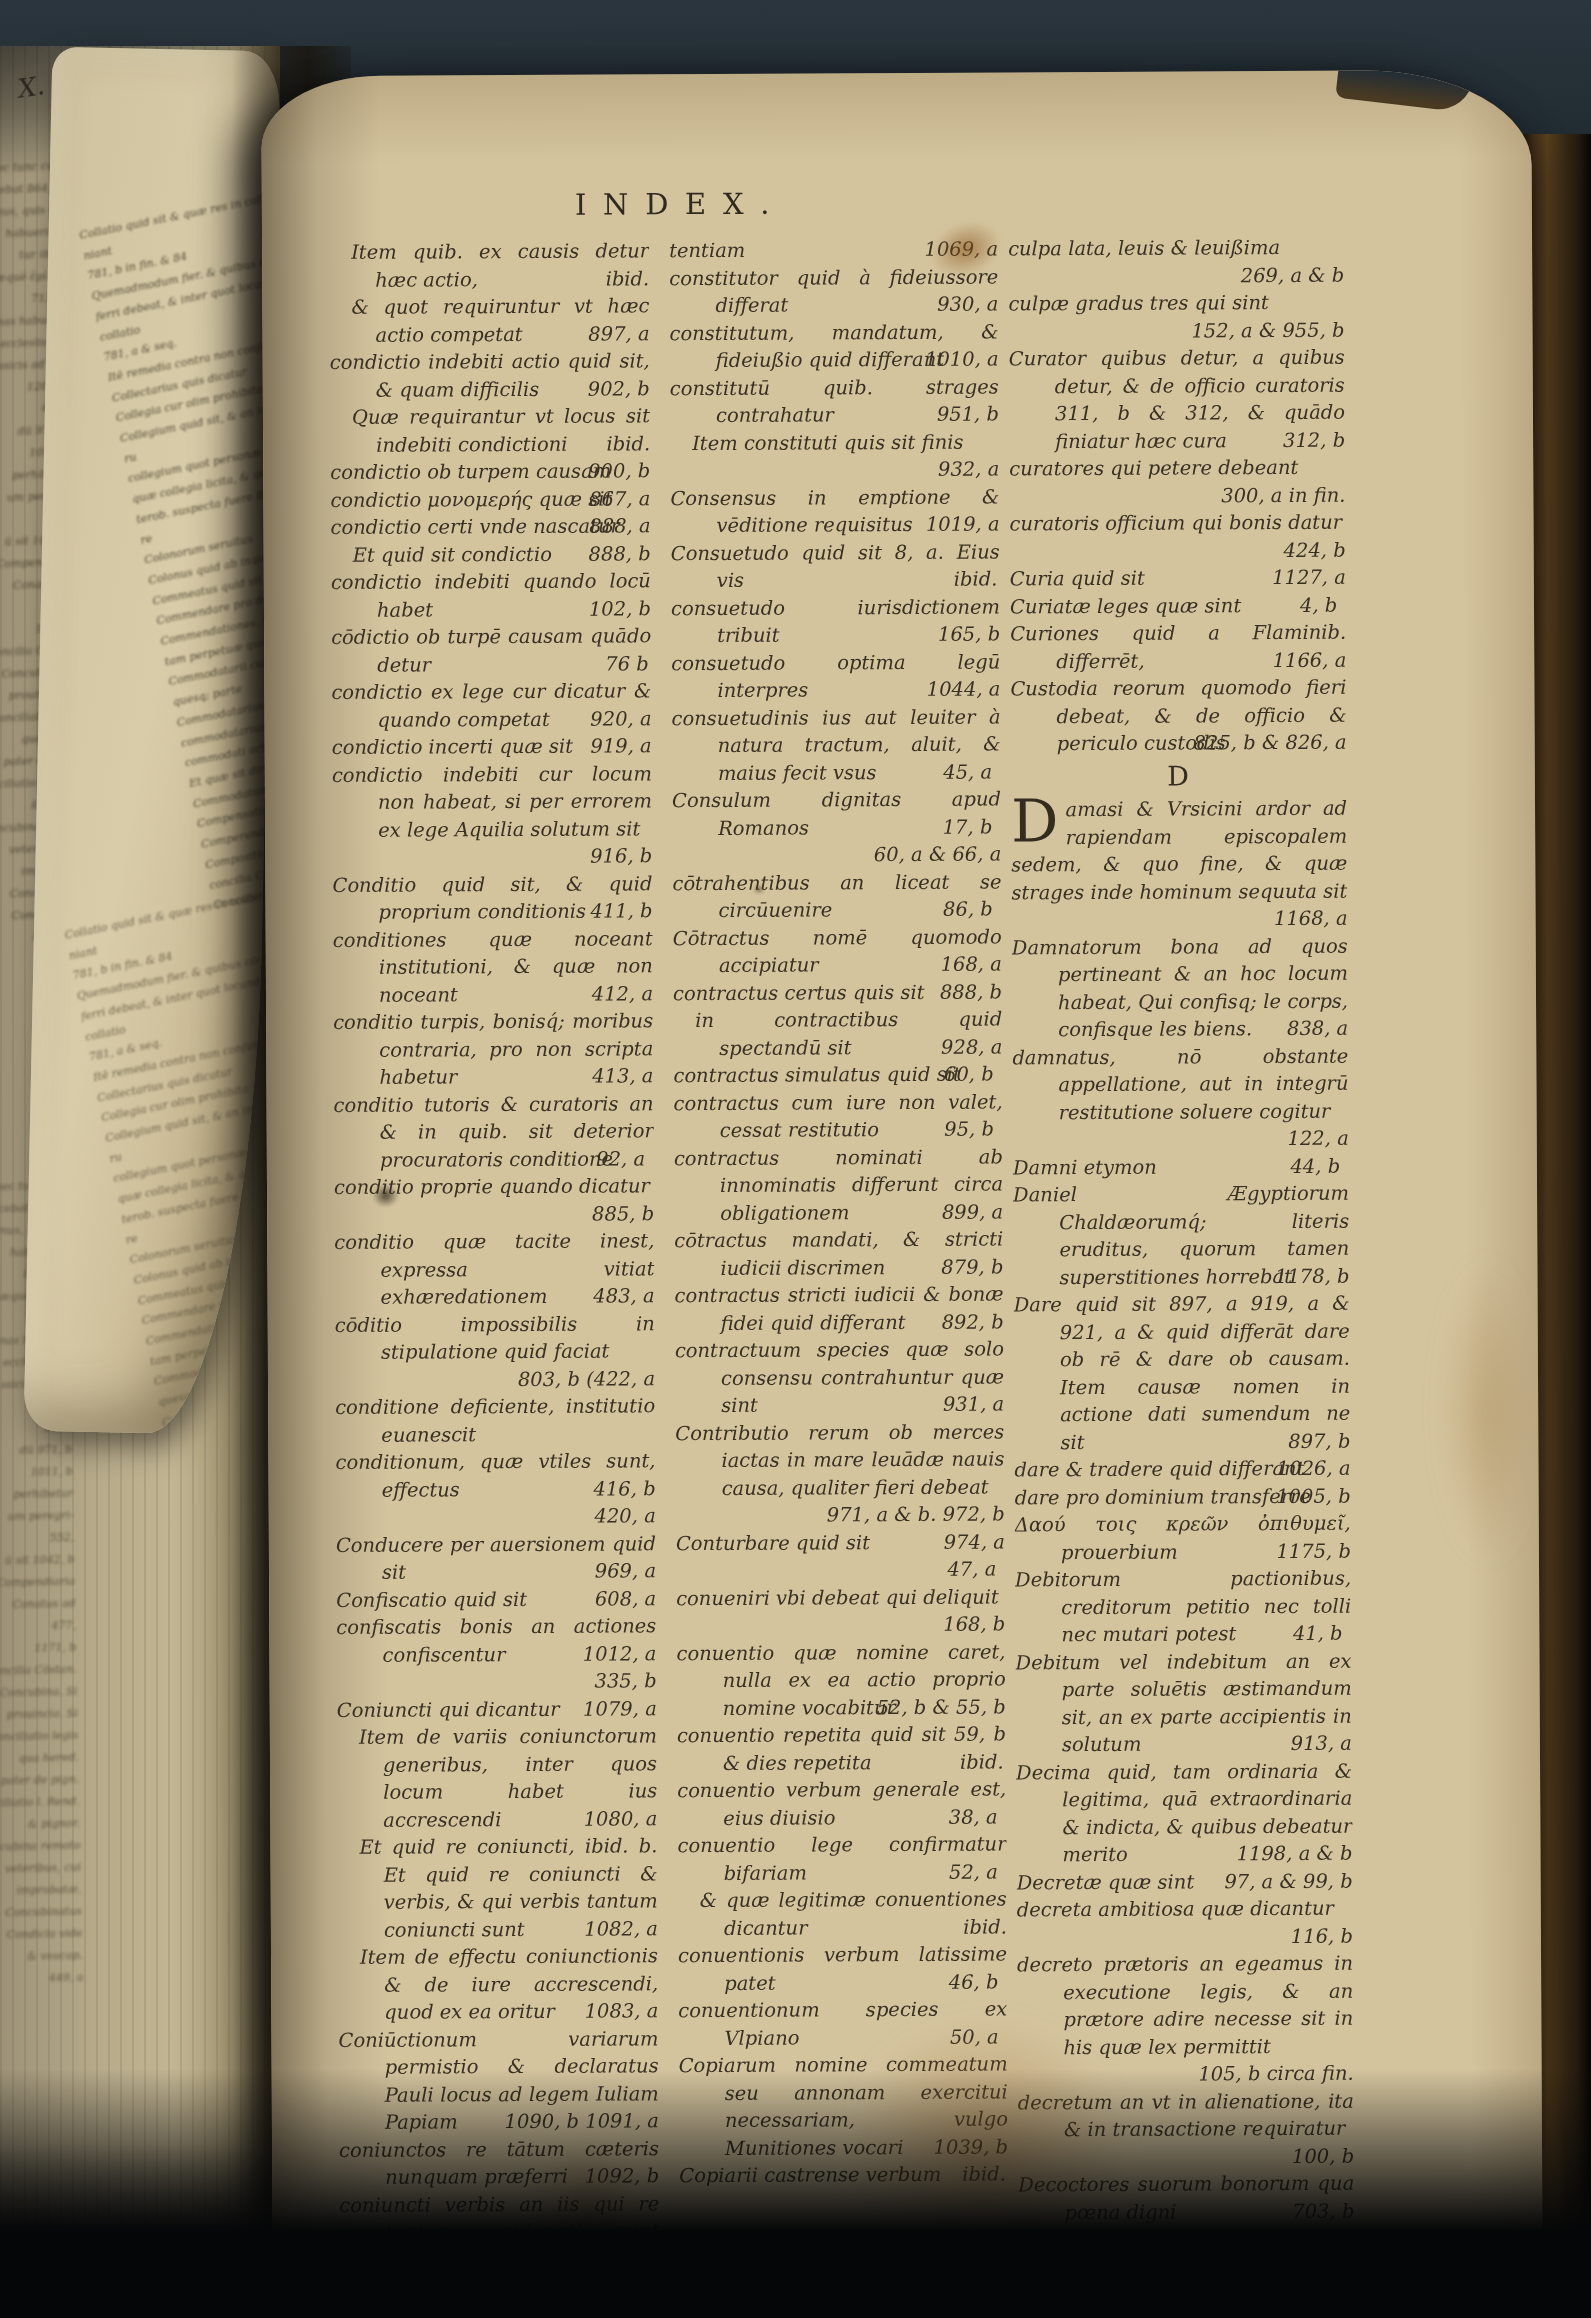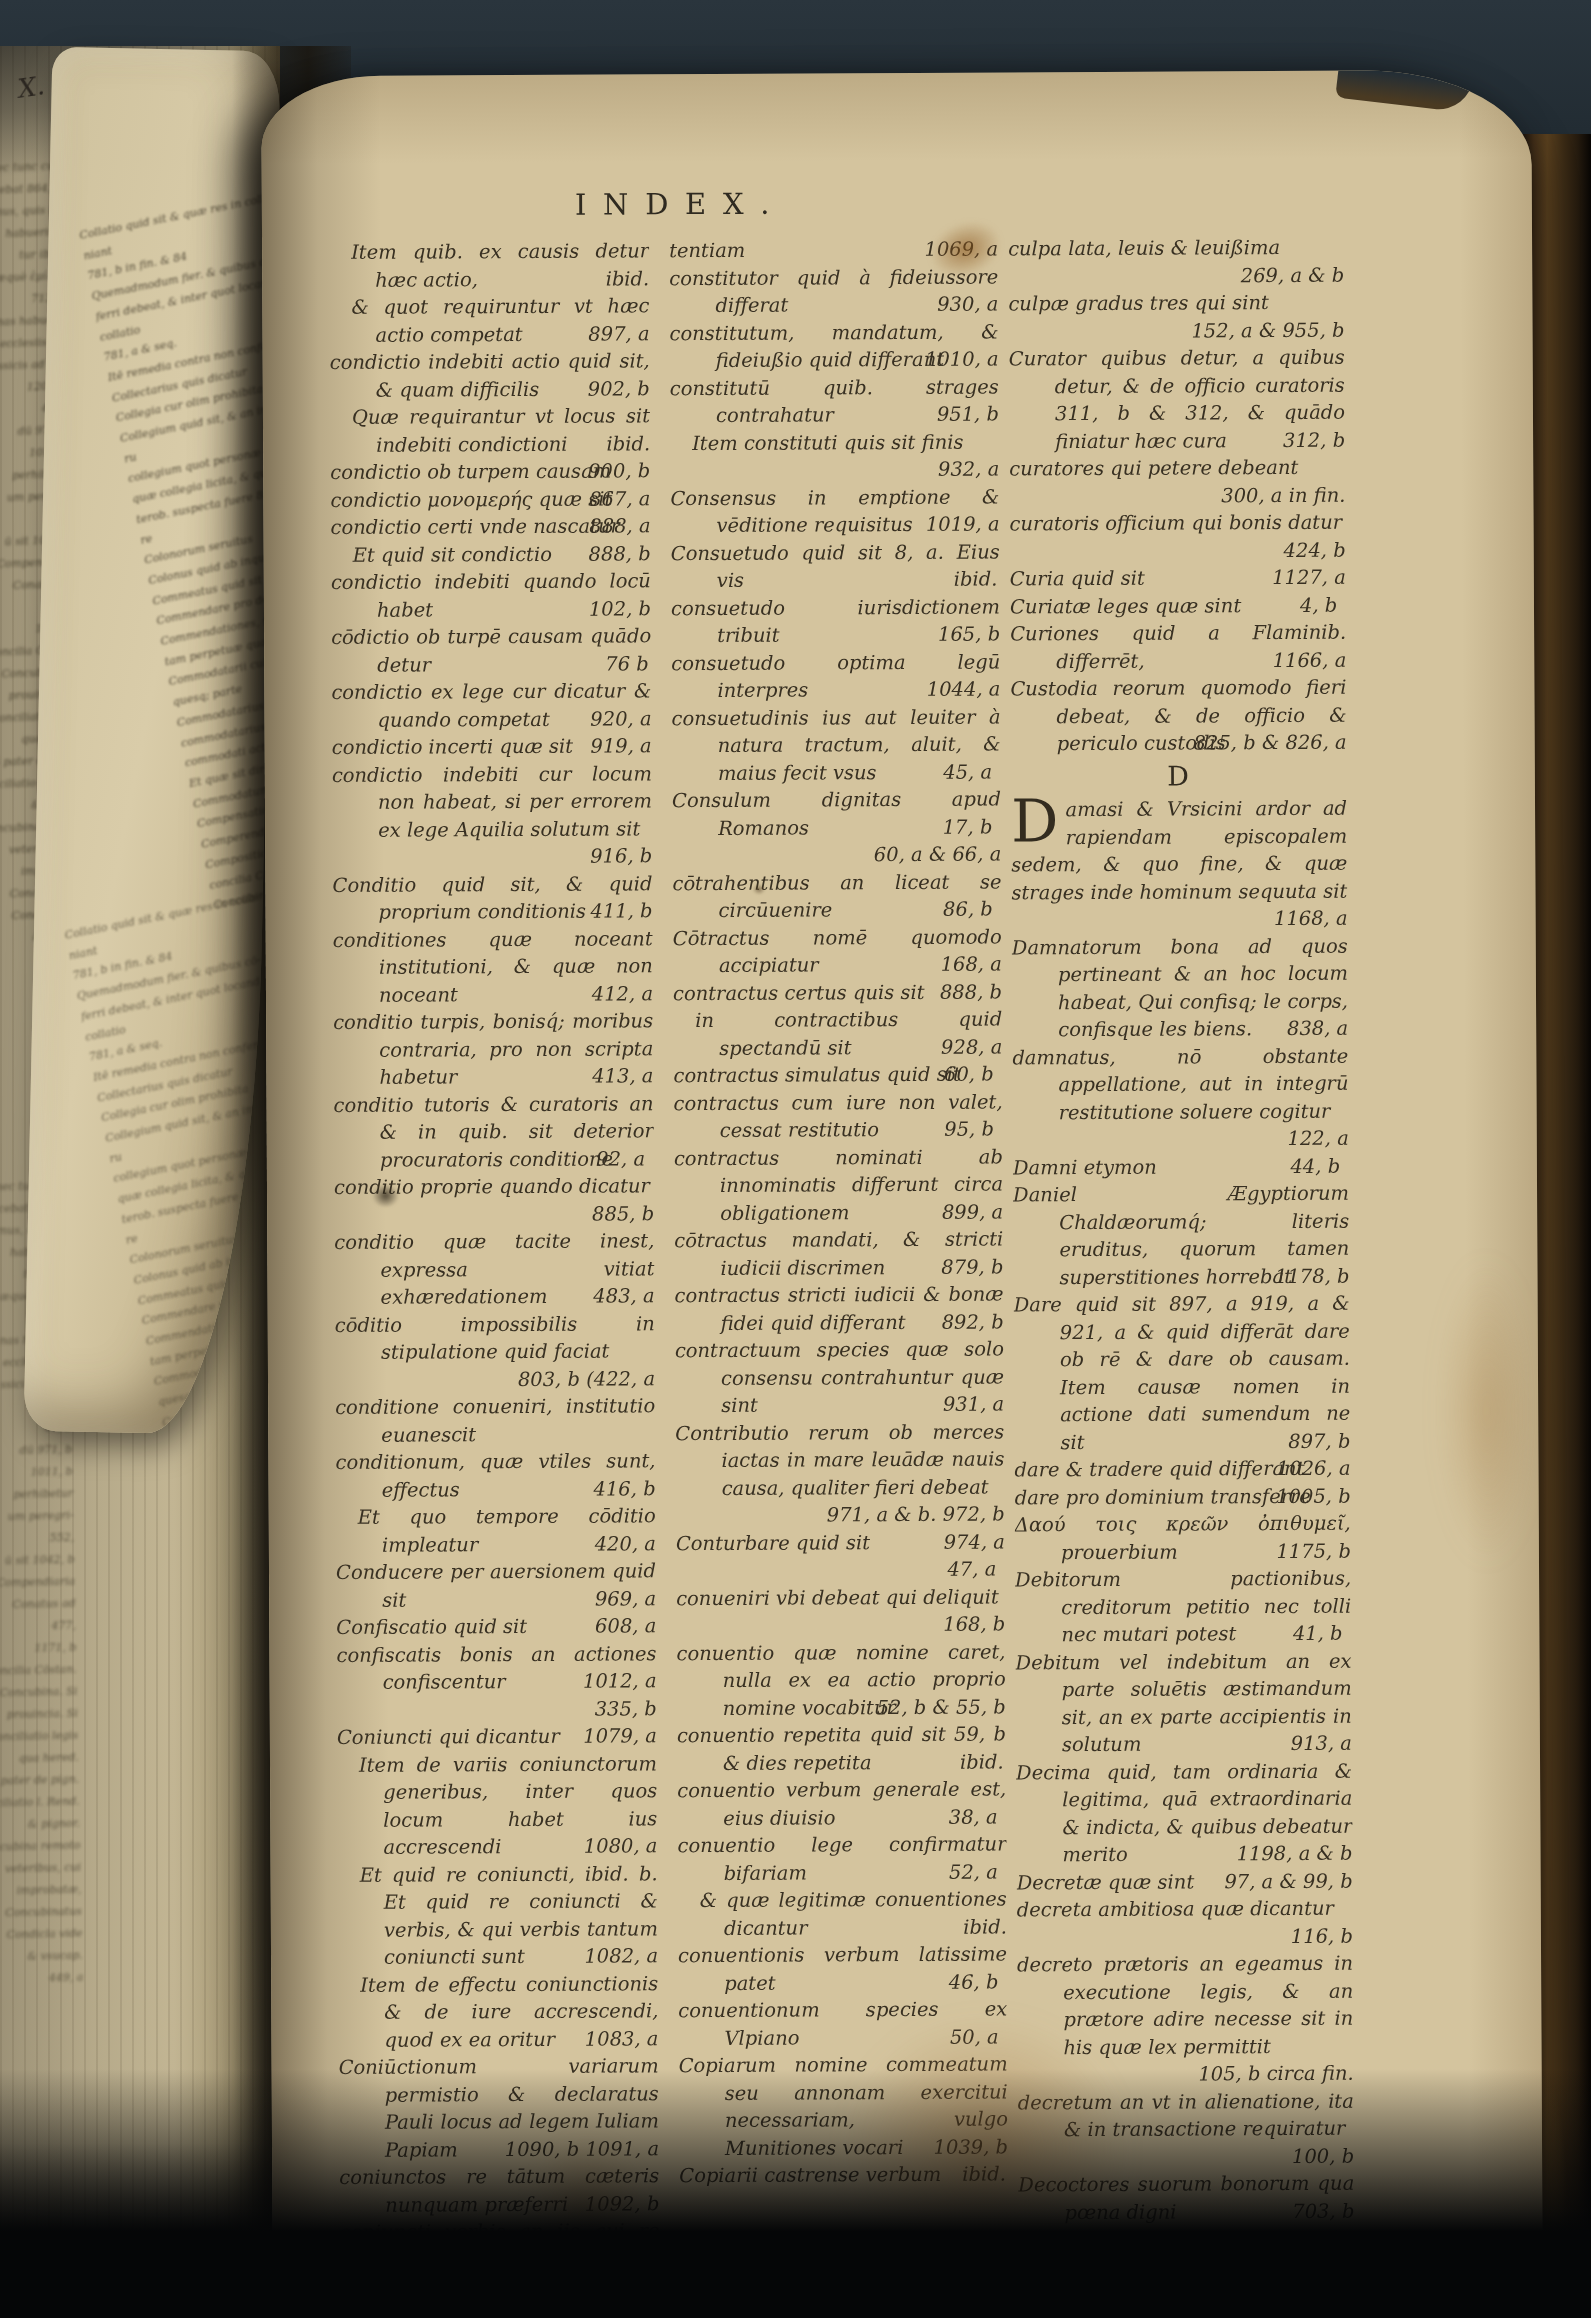--- a/index.html
+++ b/index.html
@@ -294,23 +294,23 @@
       <p class="entry"><span class="t">condictio ex lege cur dicatur &amp; quando competat</span><span class="ref">920, a</span></p>
       <p class="entry"><span class="t">condictio incerti quæ sit</span><span class="ref">919, a</span></p>
       <p class="entry"><span class="t">condictio indebiti cur locum non habeat, si per errorem ex lege Aquilia solutum sit</span><span class="ref">916, b</span></p>
       <p class="entry"><span class="t">Conditio quid sit, &amp; quid proprium conditionis</span><span class="ref">411, b</span></p>
       <p class="entry"><span class="t">conditiones quæ noceant institutioni, &amp; quæ non noceant</span><span class="ref">412, a</span></p>
       <p class="entry"><span class="t">conditio turpis, bonisq́; moribus contraria, pro non scripta habetur</span><span class="ref">413, a</span></p>
       <p class="entry"><span class="t">conditio tutoris &amp; curatoris an &amp; in quib. sit deterior procuratoris conditione</span><span class="ref">92, a</span></p>
       <p class="entry"><span class="t">conditio proprie quando dicatur</span><span class="ref">885, b</span></p>
       <p class="entry"><span class="t">conditio quæ tacite inest, expressa vitiat exhæredationem</span><span class="ref">483, a</span></p>
       <p class="entry"><span class="t">cōditio impossibilis in stipulatione quid faciat</span><span class="ref">803, b (422, a</span></p>
-      <p class="entry"><span class="t">conditione conueniri, institutio euanescit</span></p>
+      <p class="entry"><span class="t">conditione deficiente, institutio euanescit</span></p>
       <p class="entry"><span class="t">conditionum, quæ vtiles sunt, effectus</span><span class="ref">416, b</span></p>
-      <p class="entry sub"><span class="t">Et quo tempore cōditio impleatur</span><span class="ref">420, a</span></p>
+      <p class="entry sub"><span class="ref">420, a</span></p>
       <p class="entry"><span class="t">Conducere per auersionem quid sit</span><span class="ref">969, a</span></p>
       <p class="entry"><span class="t">Confiscatio quid sit</span><span class="ref">608, a</span></p>
       <p class="entry"><span class="t">confiscatis bonis an actiones confiscentur</span><span class="ref">1012, a</span></p>
       <p class="entry"><span class="ref">335, b</span></p>
       <p class="entry"><span class="t">Coniuncti qui dicantur</span><span class="ref">1079, a</span></p>
       <p class="entry sub"><span class="t">Item de variis coniunctorum generibus, inter quos locum habet ius accrescendi</span><span class="ref">1080, a</span></p>
       <p class="entry sub"><span class="t">Et quid re coniuncti, ibid. b. Et quid re coniuncti &amp; verbis, &amp; qui verbis tantum coniuncti sunt</span><span class="ref">1082, a</span></p>
       <p class="entry sub"><span class="t">Item de effectu coniunctionis &amp; de iure accrescendi, quod ex ea oritur</span><span class="ref">1083, a</span></p>
       <p class="entry"><span class="t">Coniūctionum variarum permistio &amp; declaratus Pauli locus ad legem Iuliam Papiam</span><span class="ref">1090, b 1091, a</span></p>
       <p class="entry"><span class="t">coniunctos re tātum cæteris nunquam præferri</span><span class="ref">1092, b</span></p>

